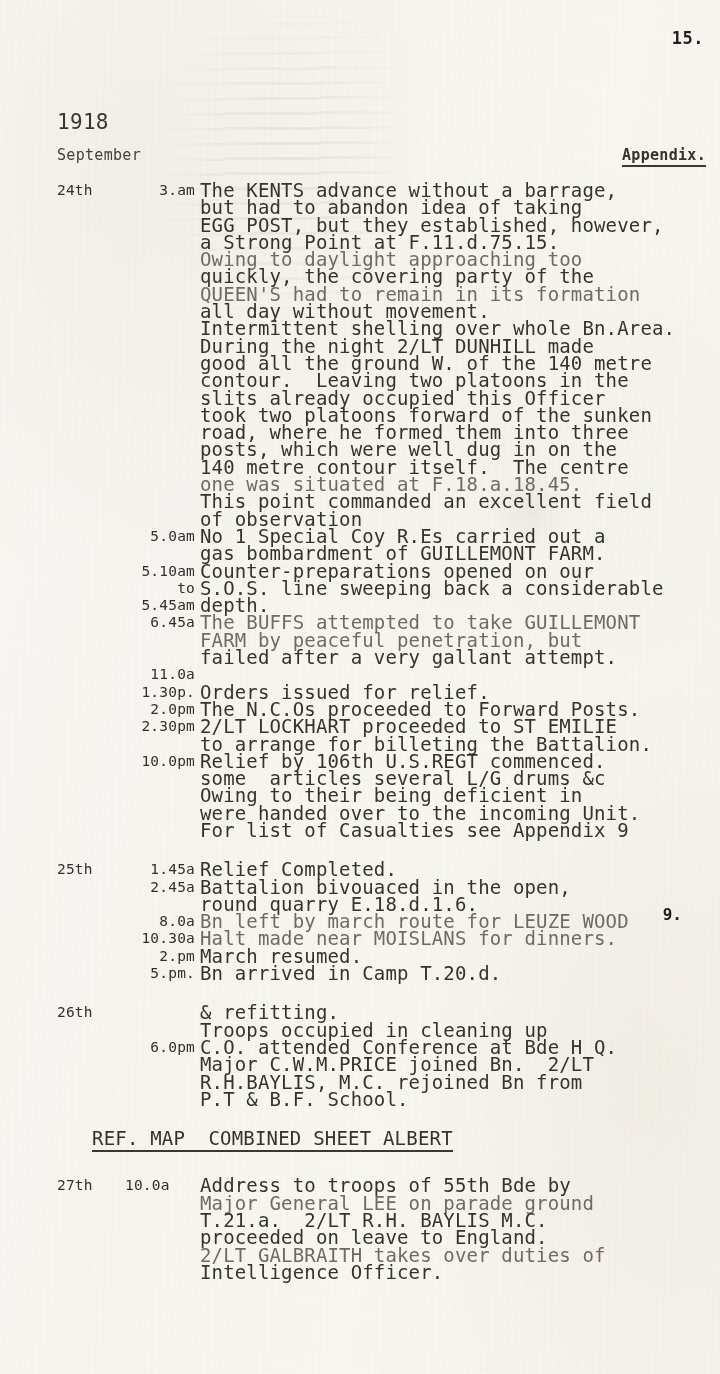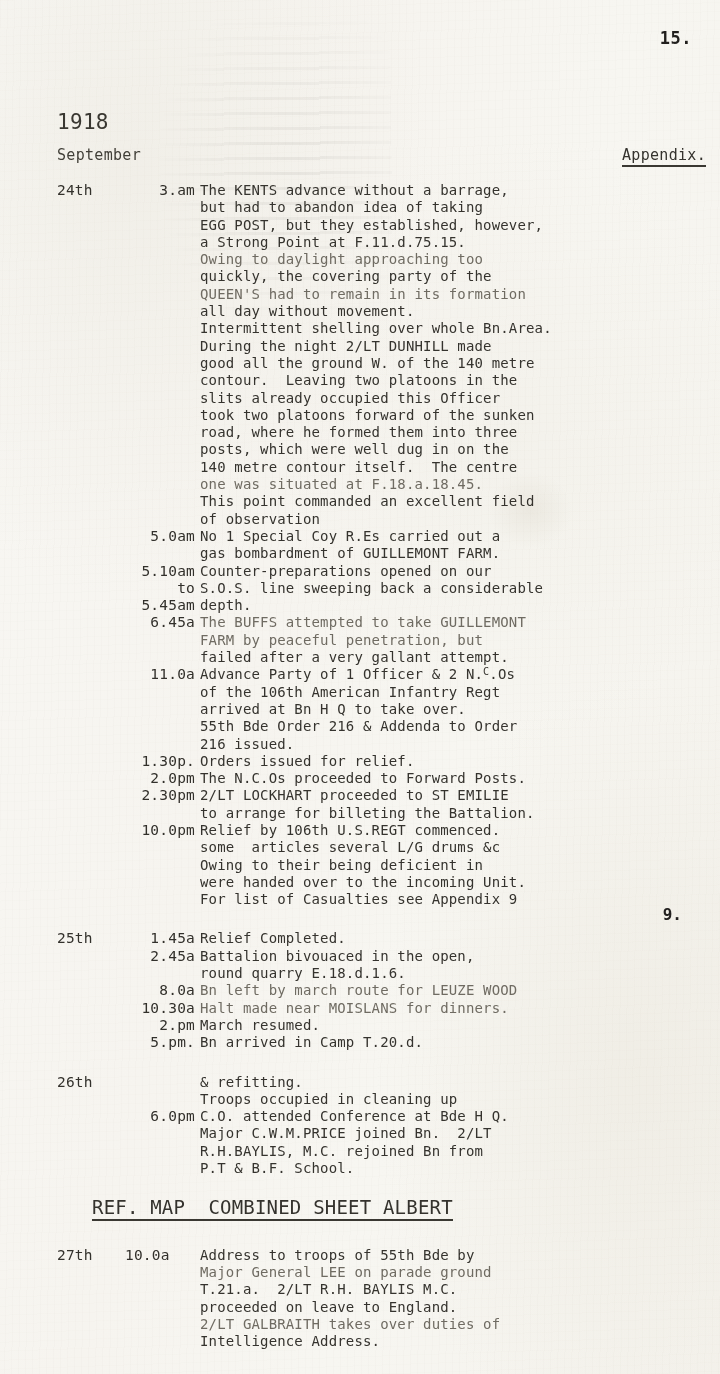--- a/index.html
+++ b/index.html
@@ -72,20 +72,21 @@
   .abs { position: absolute; }
 
   
   #page-number {
     left: 0; top: 28px; width: 692px;
     text-align: right;
     font-size: 17px;
     font-weight: bold;
     letter-spacing: 0.5px;
     color: #211f1d;
+    padding-left: 12px;
   }
   #year {
     left: 57px; top: 110px;
     font-size: 21px;
     letter-spacing: 0.3px;
     color: #393731;
   }
   #month {
     left: 57px; top: 146px;
     font-size: 15px;
@@ -95,20 +96,21 @@
   #appendix-heading {
     left: 0; top: 146px; width: 706px;
     text-align: right;
     font-size: 15px;
     letter-spacing: 0.3px;
     color: #35332e;
   }
   #appendix-heading .ul {
     border-bottom: 2px solid #3a3832;
     padding-bottom: 1px;
+    font-weight: bold;
   }
 
   
   #casualty-marker {
     left: 0; top: 905px; width: 682px;
     text-align: right;
     font-size: 16px;
     font-weight: bold;
     color: #232120;
   }
@@ -147,21 +149,21 @@
     color: #32302b;
     white-space: pre;
   }
   .time-cell.left {
     text-align: left;
     left: 125px;
   }
   .text-cell {
     margin-left: 200px;
     width: 500px;
-    font-size: 14px;
+    font-size: 19px;
     line-height: 17.3px;
     letter-spacing: 0.15px;
     color: #35332e;
     white-space: pre-wrap;
   }
   .text-cell .ln { display: block; white-space: pre; }
   
   .faint { color: #6f6b62; }
   sup.raised {
     font-size: 0.72em;
@@ -230,21 +232,20 @@
         <div class="text-cell"><span class="ln">depth.</span></div>
       </div>
       <div class="entry-row">
         <div class="date-cell"></div>
         <div class="time-cell">6.45a</div>
         <div class="text-cell"><span class="ln faint">The BUFFS attempted to take GUILLEMONT</span><span class="ln faint">FARM by peaceful penetration, but</span><span class="ln">failed after a very gallant attempt.</span></div>
       </div>
       <div class="entry-row">
         <div class="date-cell"></div>
         <div class="time-cell">11.0a</div>
-        <div class="text-cell"><span class="ln">Advance Party of 1 Officer &amp; 2 N.<sup class="raised">C</sup>.Os</span><span class="ln">of the 106th American Infantry Regt</span><span class="ln">arrived at Bn H Q to take over.</span><span class="ln">55th Bde Order 216 &amp; Addenda to Order</span><span class="ln">216 issued.</span></div>
       </div>
       <div class="entry-row">
         <div class="date-cell"></div>
         <div class="time-cell">1.30p.</div>
         <div class="text-cell"><span class="ln">Orders issued for relief.</span></div>
       </div>
       <div class="entry-row">
         <div class="date-cell"></div>
         <div class="time-cell">2.0pm</div>
         <div class="text-cell"><span class="ln">The N.C.Os proceeded to Forward Posts.</span></div>
@@ -300,17 +301,17 @@
         <div class="date-cell"></div>
         <div class="time-cell">6.0pm</div>
         <div class="text-cell"><span class="ln">C.O. attended Conference at Bde H Q.</span><span class="ln">Major C.W.M.PRICE joined Bn.  2/LT</span><span class="ln">R.H.BAYLIS, M.C. rejoined Bn from</span><span class="ln">P.T &amp; B.F. School.</span></div>
       </div>
       <div class="gap-md"></div>
       <div id="map-ref"><span class="ul">REF. MAP  COMBINED SHEET ALBERT</span></div>
       <div class="gap-lg"></div>
       <div class="entry-row">
         <div class="date-cell">27th</div>
         <div class="time-cell left">10.0a</div>
-        <div class="text-cell"><span class="ln">Address to troops of 55th Bde by</span><span class="ln faint">Major General LEE on parade ground</span><span class="ln">T.21.a.  2/LT R.H. BAYLIS M.C.</span><span class="ln">proceeded on leave to England.</span><span class="ln faint">2/LT GALBRAITH takes over duties of</span><span class="ln">Intelligence Address.</span></div>
+        <div class="text-cell"><span class="ln">Address to troops of 55th Bde by</span><span class="ln faint">Major General LEE on parade ground</span><span class="ln">T.21.a.  2/LT R.H. BAYLIS M.C.</span><span class="ln">proceeded on leave to England.</span><span class="ln faint">2/LT GALBRAITH takes over duties of</span><span class="ln">Intelligence Officer.</span></div>
       </div>
     </div>
 
 </div>
 
 </body></html>

